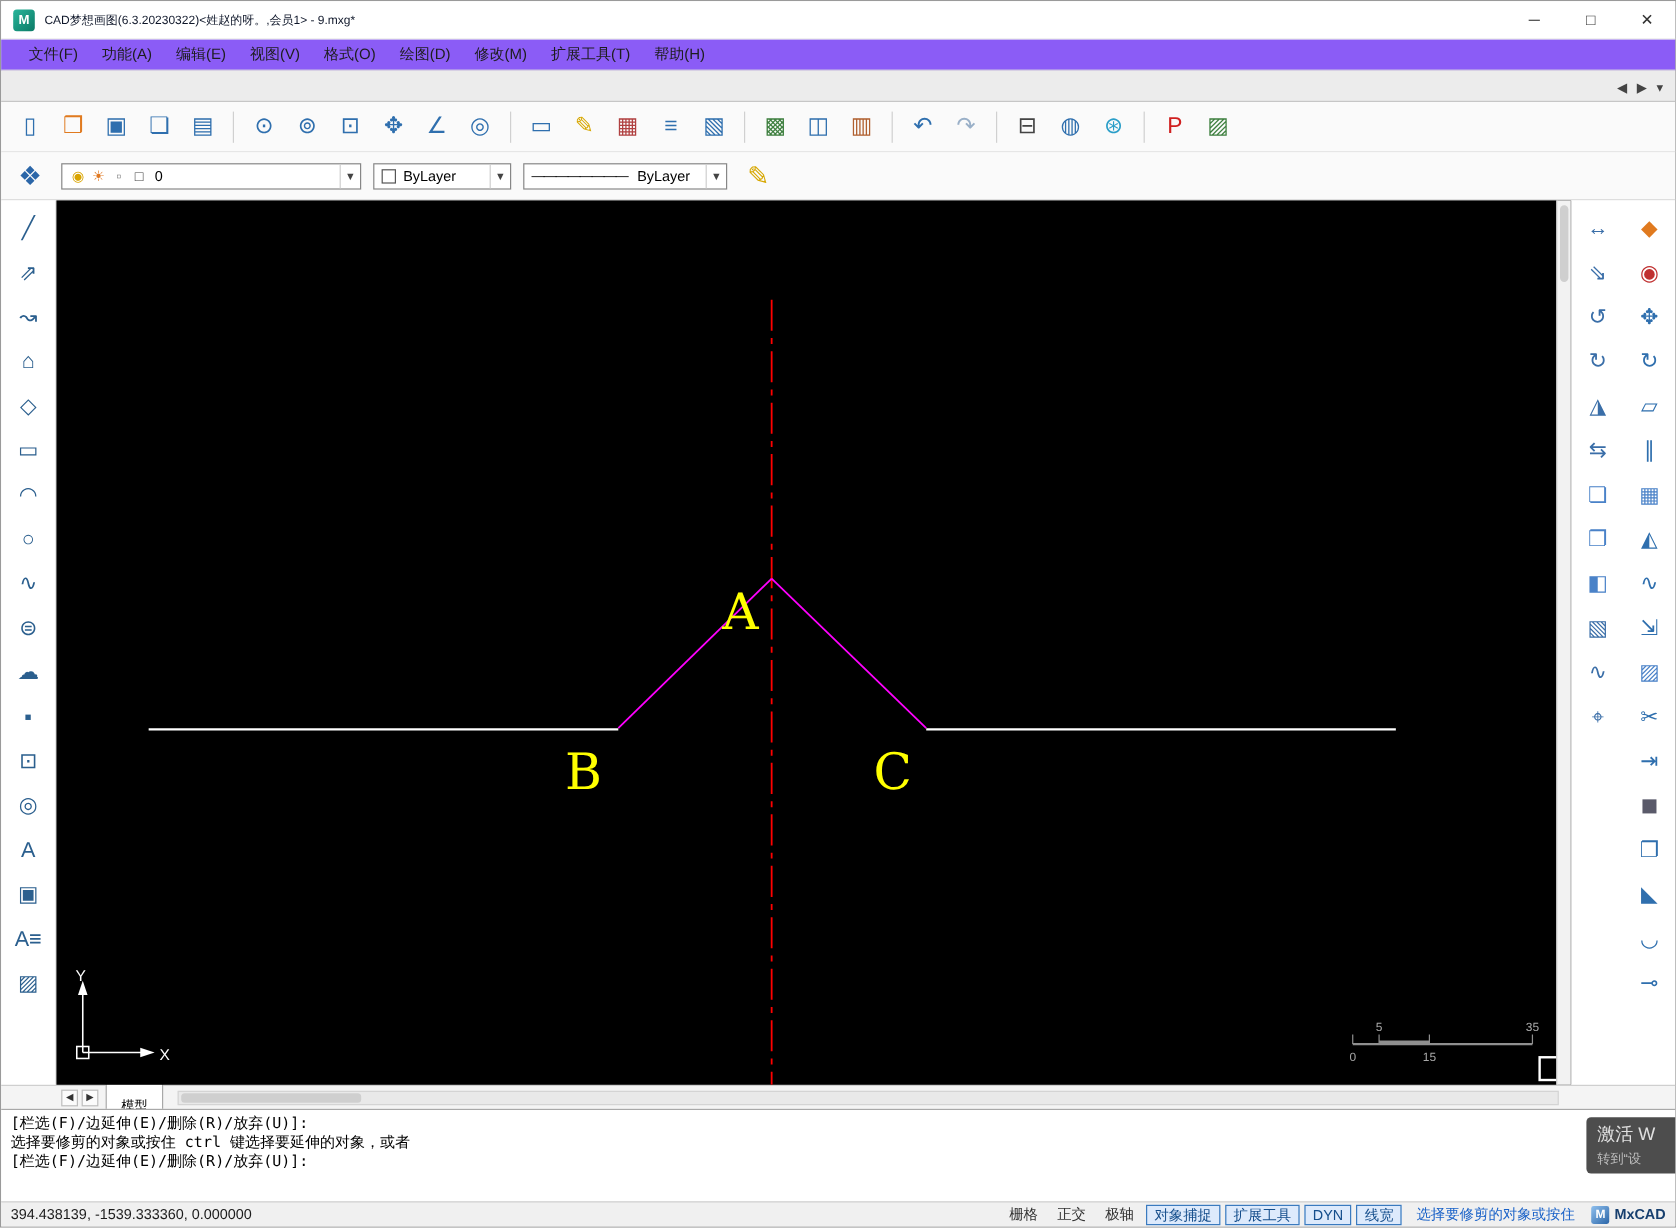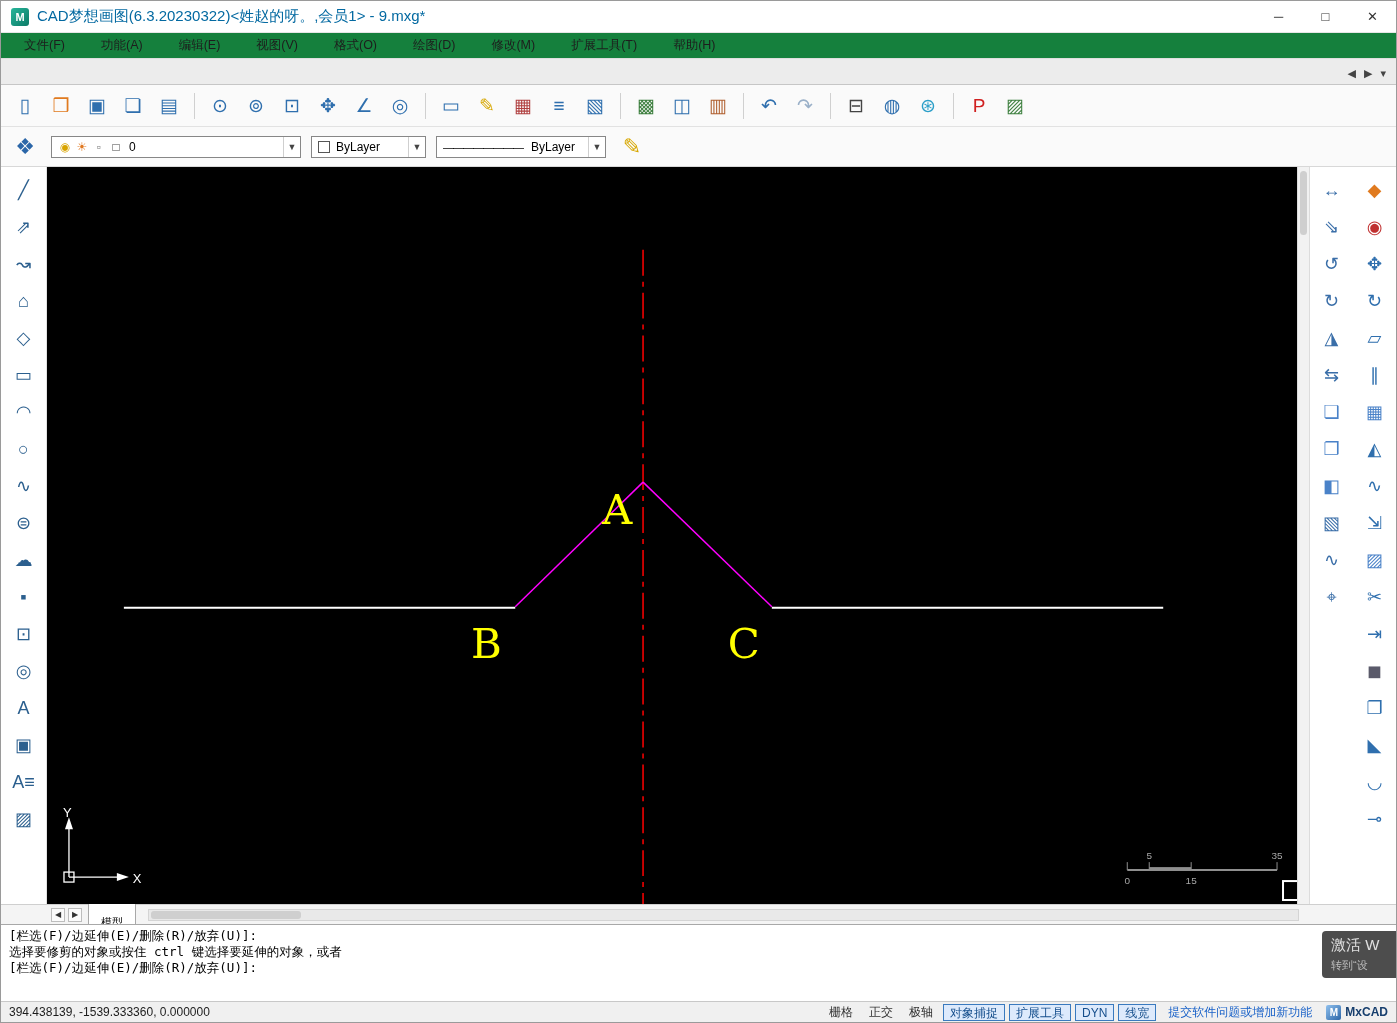--- a/index.html
+++ b/index.html
@@ -5,28 +5,28 @@
   * { box-sizing: border-box; margin: 0; padding: 0; }
   html,body { width:1397px; height:1023px; overflow:hidden;
     font-family:"Liberation Sans", sans-serif; font-size:12px; background:#fff; color:#111; }
   .window { width:1397px; height:1023px; display:flex; flex-direction:column; border:1px solid #9a9a9a; }
 
   
   .titlebar { height:32px; flex:0 0 32px; display:flex; align-items:center; padding-left:10px;
     background:#ffffff; border-bottom:1px solid #e6e6e6; }
   .app-logo { width:18px; height:18px; border-radius:3px; background:linear-gradient(135deg,#27b59a,#0c7a66);
     color:#fff; font-size:11px; font-weight:bold; display:flex; align-items:center; justify-content:center; }
-  .title-text { margin-left:8px; font-size:15px; color:#0369a1; }
+  .title-text { margin-left:8px; font-size:10px; color:#0f172a; }
   .win-controls { margin-left:auto; display:flex; height:100%; }
   .win-btn { width:47px; height:100%; display:flex; align-items:center; justify-content:center;
     font-size:13px; color:#333; background:transparent; border:none; }
 
   
-  .menubar { height:26px; flex:0 0 26px; display:flex; align-items:center; padding-left:14px; gap:18px;
-    background:#15803d; border-bottom:1px solid #dedede; }
+  .menubar { height:26px; flex:0 0 26px; display:flex; align-items:center; padding-left:14px; gap:2px;
+    background:#8b5cf6; border-bottom:1px solid #dedede; }
   .menu-item { padding:3px 9px; font-size:12.5px; color:#1d1d1d; }
 
   
   .tabbar { height:26px; flex:0 0 26px; display:flex; align-items:flex-end; padding-left:8px;
     background:#ececec; border-bottom:1px solid #c6c6c6; }
   .tab { height:22px; padding:0 12px; display:flex; align-items:center; margin-right:2px;
     background:#e1e1e1; border:1px solid #b3b3b3; border-bottom:none; border-radius:3px 3px 0 0;
     font-size:12px; color:#333; white-space:nowrap; }
   .tab.active { background:#fff; height:25px; font-weight:bold; color:#000; }
   .tab-controls { margin-left:auto; display:flex; align-items:center; gap:8px; padding:0 10px 4px 0;
@@ -339,20 +339,20 @@
     <span class="sb-spacer"></span>
     <span style="display:flex;gap:4px;align-items:center;">
         <span class="toggle">栅格</span>
         <span class="toggle">正交</span>
         <span class="toggle">极轴</span>
         <span class="toggle active">对象捕捉</span>
         <span class="toggle active">扩展工具</span>
         <span class="toggle active">DYN</span>
         <span class="toggle active">线宽</span>
       </span>
-    <span class="feedback-link">提交软件问题或增加新功能</span>
+    <span class="feedback-link">选择要修剪的对象或按住</span>
     <span class="brand">
       <span class="brand-logo">M</span>
       <span>MxCAD</span>
     </span>
   </div>
 
 </div>
 
 </body></html>

